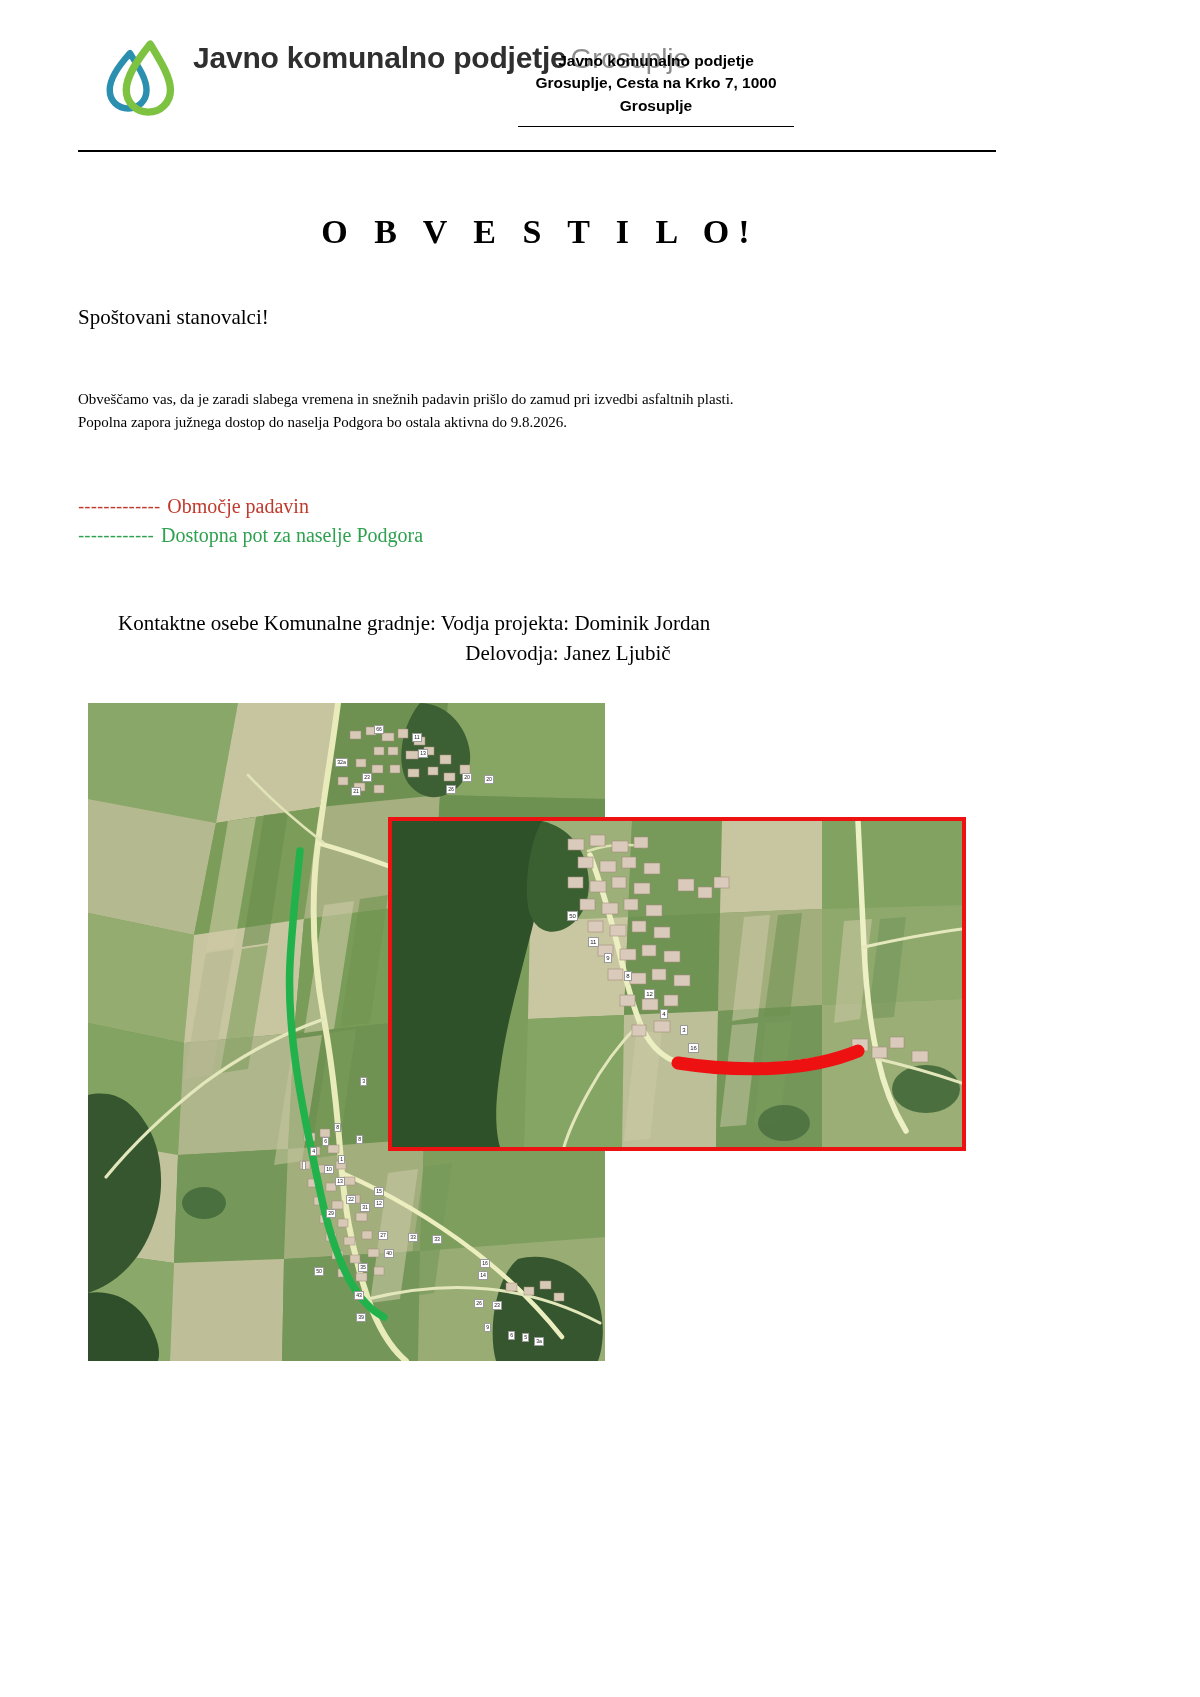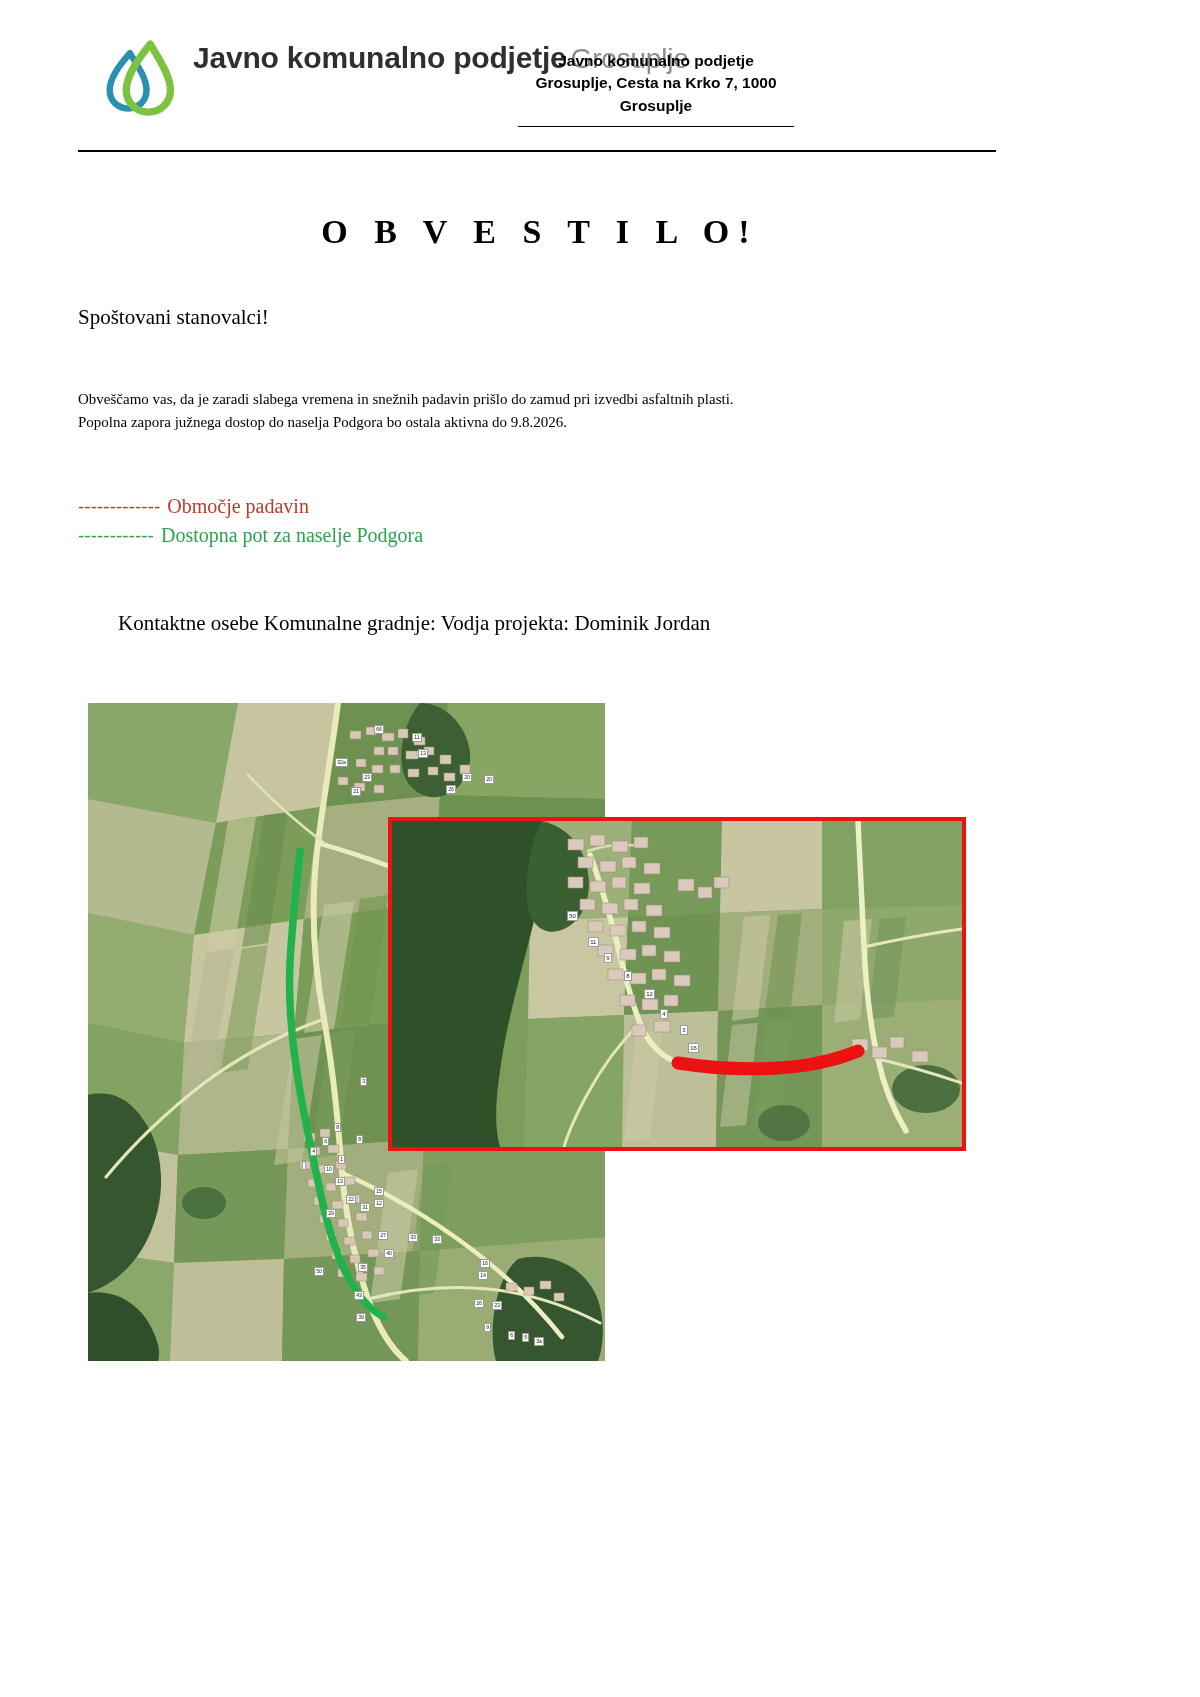--- a/index.html
+++ b/index.html
@@ -257,20 +257,21 @@
       <span>Območje padavin</span>
     </div>
     <div class="legend-row legend-green">
       <span class="legend-dash">------------</span>
       <span>Dostopna pot za naselje Podgora</span>
     </div>
   </div>
 
   <div class="contacts">
     <span class="c1">Kontaktne osebe Komunalne gradnje: Vodja projekta: Dominik Jordan</span>
+    <span class="c2">Delovodja: Janez Ljubič</span>
   </div>
 
   <div class="map-area">
 
     <div class="map-main">
       <svg class="map-svg" viewBox="0 0 517 658" preserveAspectRatio="none" aria-hidden="true">
         <defs>
           <linearGradient id="fieldA" x1="0" y1="0" x2="1" y2="1">
             <stop offset="0%" stop-color="#7e9d5e"></stop>
               <stop offset="100%" stop-color="#6d8d50"></stop>

